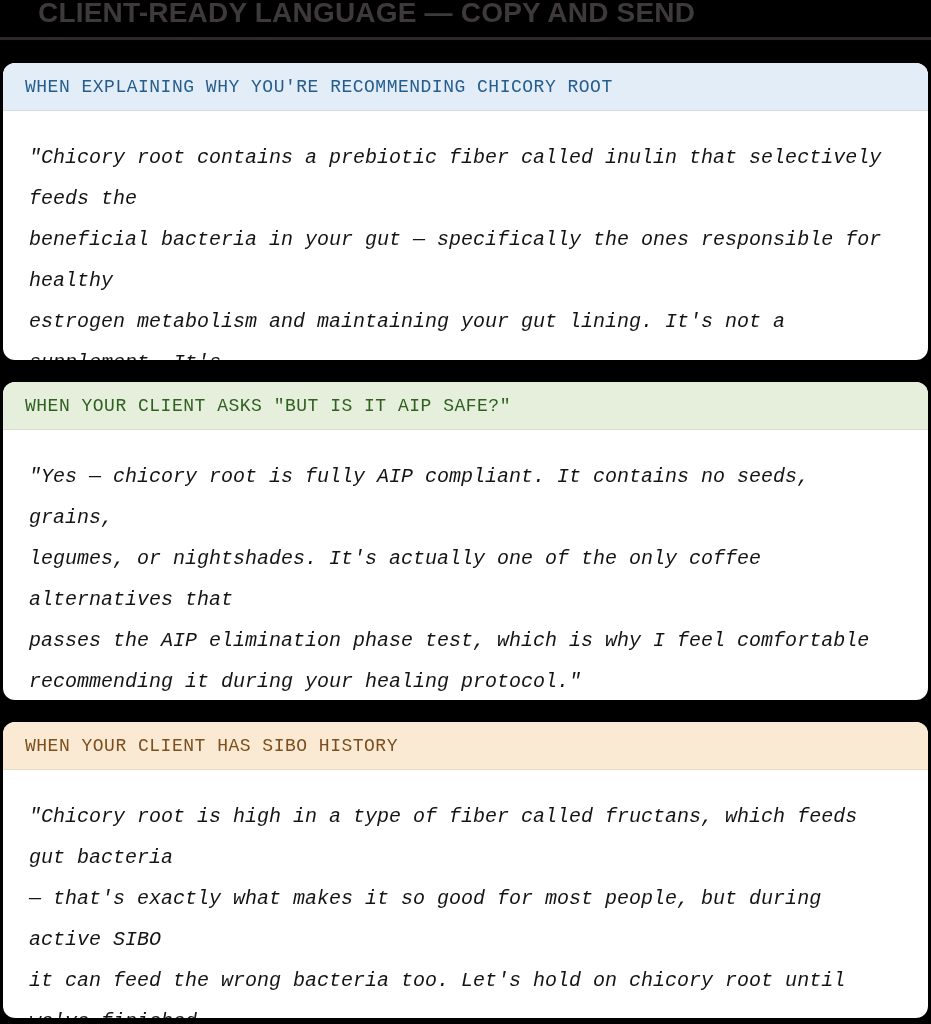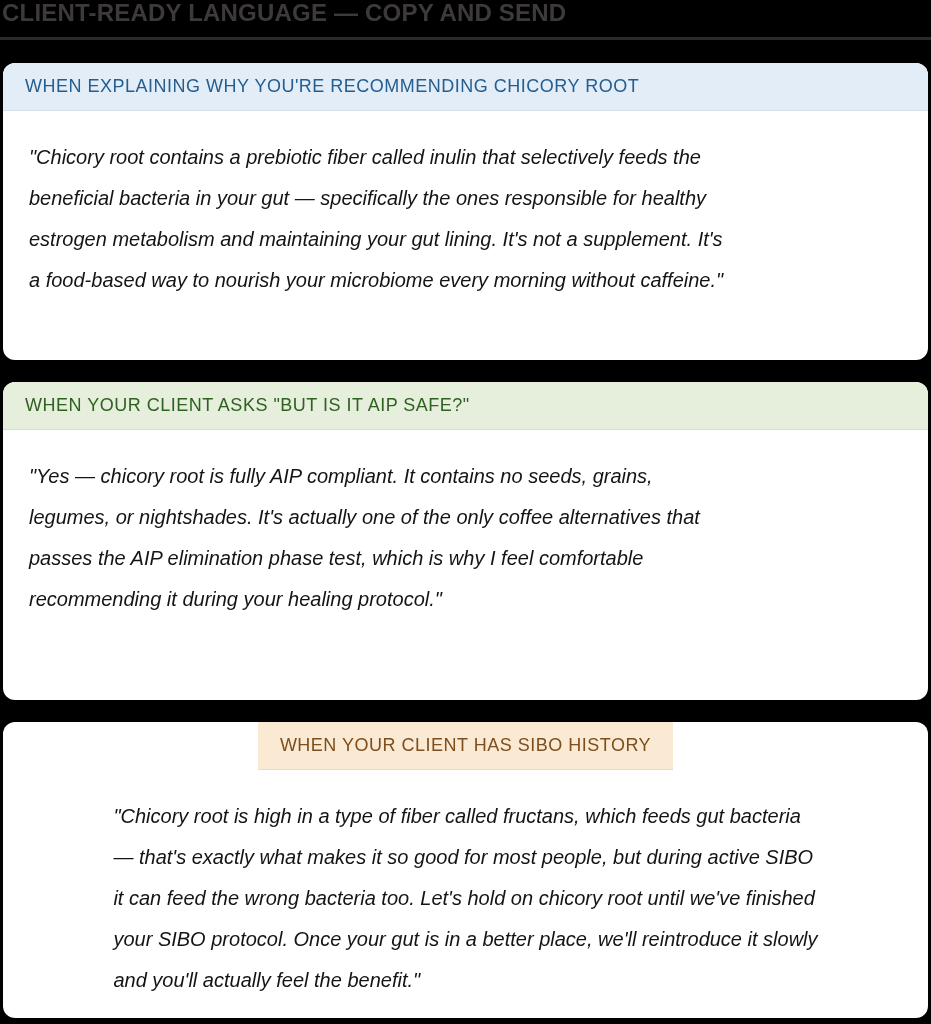--- a/index.html
+++ b/index.html
@@ -9,43 +9,45 @@
   body {
     width: 931px;
     height: 1024px;
     background: #000000;
     font-family: "Liberation Sans", sans-serif;
     position: relative;
     overflow: hidden;
   }
   .page-title {
     padding: 1px 0 0 2px;
-    font-size: 24px;
+    font-size: 28px;
     font-weight: 700;
     letter-spacing: 0.2px;
     line-height: 24px;
+    margin-left: 36px;
   }
   .top-divider {
     height: 3px;
     margin-top: 12px;
   }
   .cards {
     padding: 0 3px;
   }
   .card {
     border-radius: 12px;
     overflow: hidden;
     background: #ffffff;
     display: flex;
     flex-direction: column;
     box-sizing: border-box;
+    font-family: Liberation Mono, monospace;
   }
   .card-1 { margin-top: 23px; height: 297px; }
   .card-2 { margin-top: 22px; height: 318px; }
-  .card-3 { margin-top: 22px; height: 296px; align-items: center; }
+  .card-3 { margin-top: 22px; height: 296px; }
   .card-header {
     height: 48px;
     flex: 0 0 48px;
     display: flex;
     align-items: center;
     padding: 0 22px;
     font-size: 18px;
     font-weight: 400;
     letter-spacing: 0.5px;
     border-bottom: 1px solid #d8dde3;

